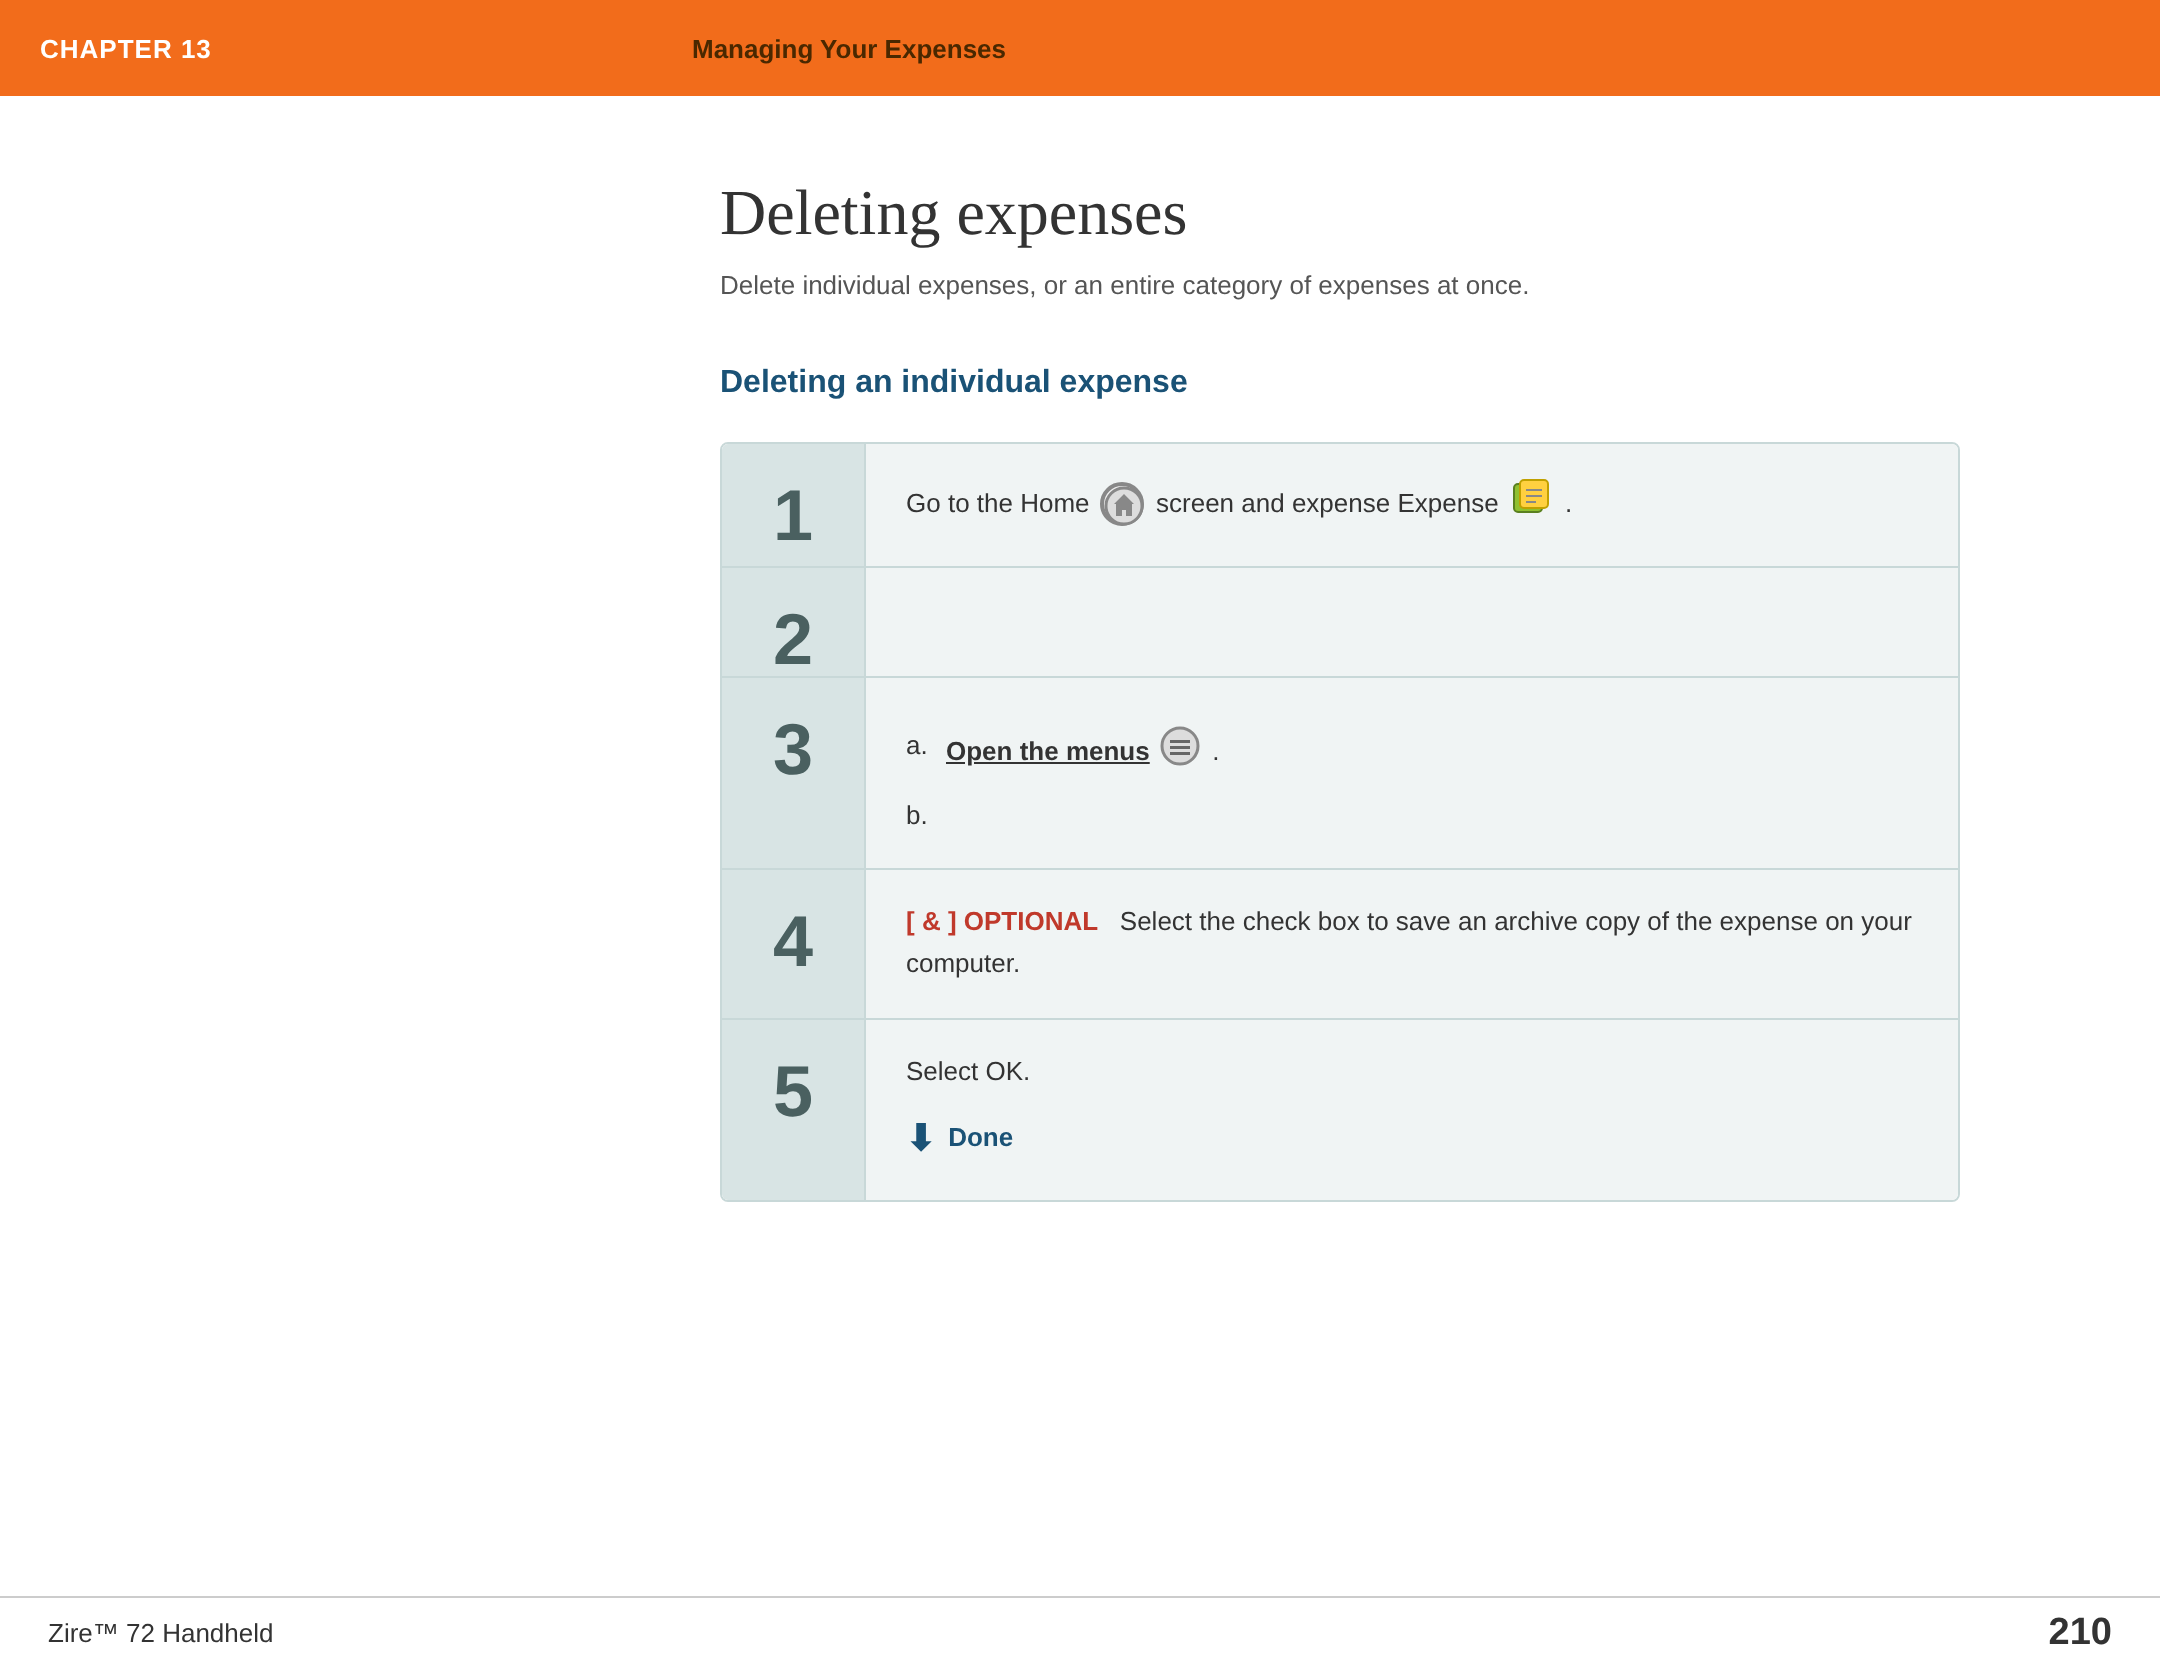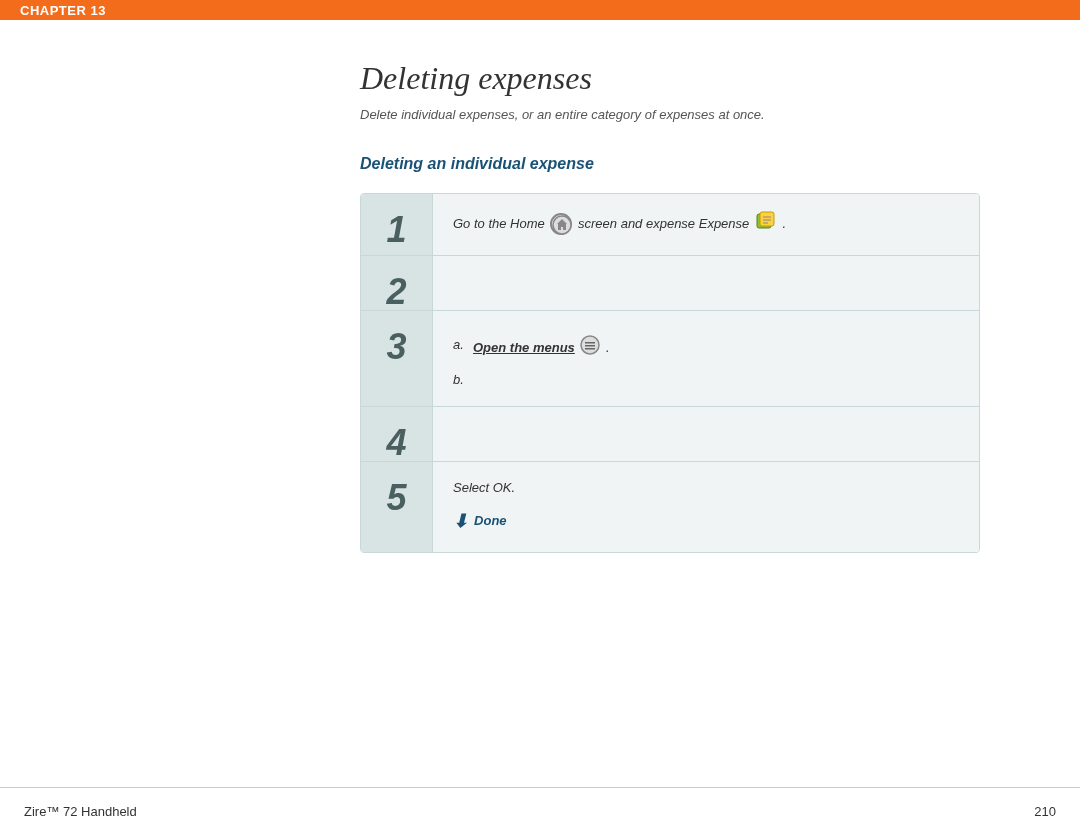--- a/index.html
+++ b/index.html
@@ -10,21 +10,21 @@
       font-family: Arial, Helvetica, sans-serif;
       background: #ffffff;
       color: #333;
       position: relative;
       overflow: hidden;
     }
 
     
     .header-bar {
       width: 100%;
-      height: 20px;
+      height: 48px;
       background: #f26c1b;
       display: flex;
       align-items: center;
       padding: 0 0;
     }
 
     .header-chapter {
       width: 326px;
       padding-left: 20px;
       font-size: 13px;
@@ -38,21 +38,20 @@
       font-size: 13px;
       font-weight: bold;
       color: #4a2800;
       padding-left: 20px;
     }
 
     
     .main-content {
       padding: 40px 100px 40px 360px;
       max-width: 1080px;
-      font-style: italic;
     }
 
     .page-title {
       font-size: 32px;
       font-weight: normal;
       color: #333;
       margin-bottom: 10px;
       font-family: Georgia, 'Times New Roman', serif;
     }
 
@@ -171,50 +170,52 @@
       min-width: 20px;
       font-weight: normal;
     }
 
     
     .footer {
       position: absolute;
       bottom: 0;
       left: 0;
       right: 0;
-      height: 47px;
+      height: 36px;
       border-top: 1px solid #ccc;
       display: flex;
       align-items: center;
       justify-content: space-between;
       padding: 0 24px;
     }
 
     .footer-left {
       font-size: 13px;
       color: #333;
     }
 
     .footer-right {
-      font-size: 13px;
-      color: #333;
+      font-size: 19px;
+      color: #333;
+      font-weight: bold;
     }
 
     
     .svg-icon {
       display: inline-block;
       vertical-align: middle;
       margin: 0 2px;
     }
   </style>
 </head>
 <body>
 
 <div class="header-bar">
   <div class="header-chapter">CHAPTER 13</div>
+  <div class="header-title">Managing Your Expenses</div>
 </div>
 
 <div class="main-content">
 
   <h1 class="page-title">Deleting expenses</h1>
   <p class="page-subtitle">Delete individual expenses, or an entire category of expenses at once.</p>
 
   <h2 class="section-heading">Deleting an individual expense</h2>
 
   <div class="steps-container">
@@ -277,20 +278,24 @@
         <div class="sub-step">
           <span class="sub-step-label">b.&nbsp;</span>
         </div>
       </div>
     </div>
 
     <div class="step-row">
       <div class="step-number-cell">
         <span class="step-number">4</span>
       </div>
+      <div class="step-content">
+        <span class="optional-badge">[ &amp; ]  OPTIONAL</span>
+        <span>&nbsp;&nbsp;<span>Select the check box to save an archive copy of the expense on your computer.</span></span>
+      </div>
     </div>
 
     <div class="step-row">
       <div class="step-number-cell">
         <span class="step-number">5</span>
       </div>
       <div class="step-content">
         <p>Select OK.</p>
         <div class="done-row">
           <span class="done-arrow">⬇</span>

